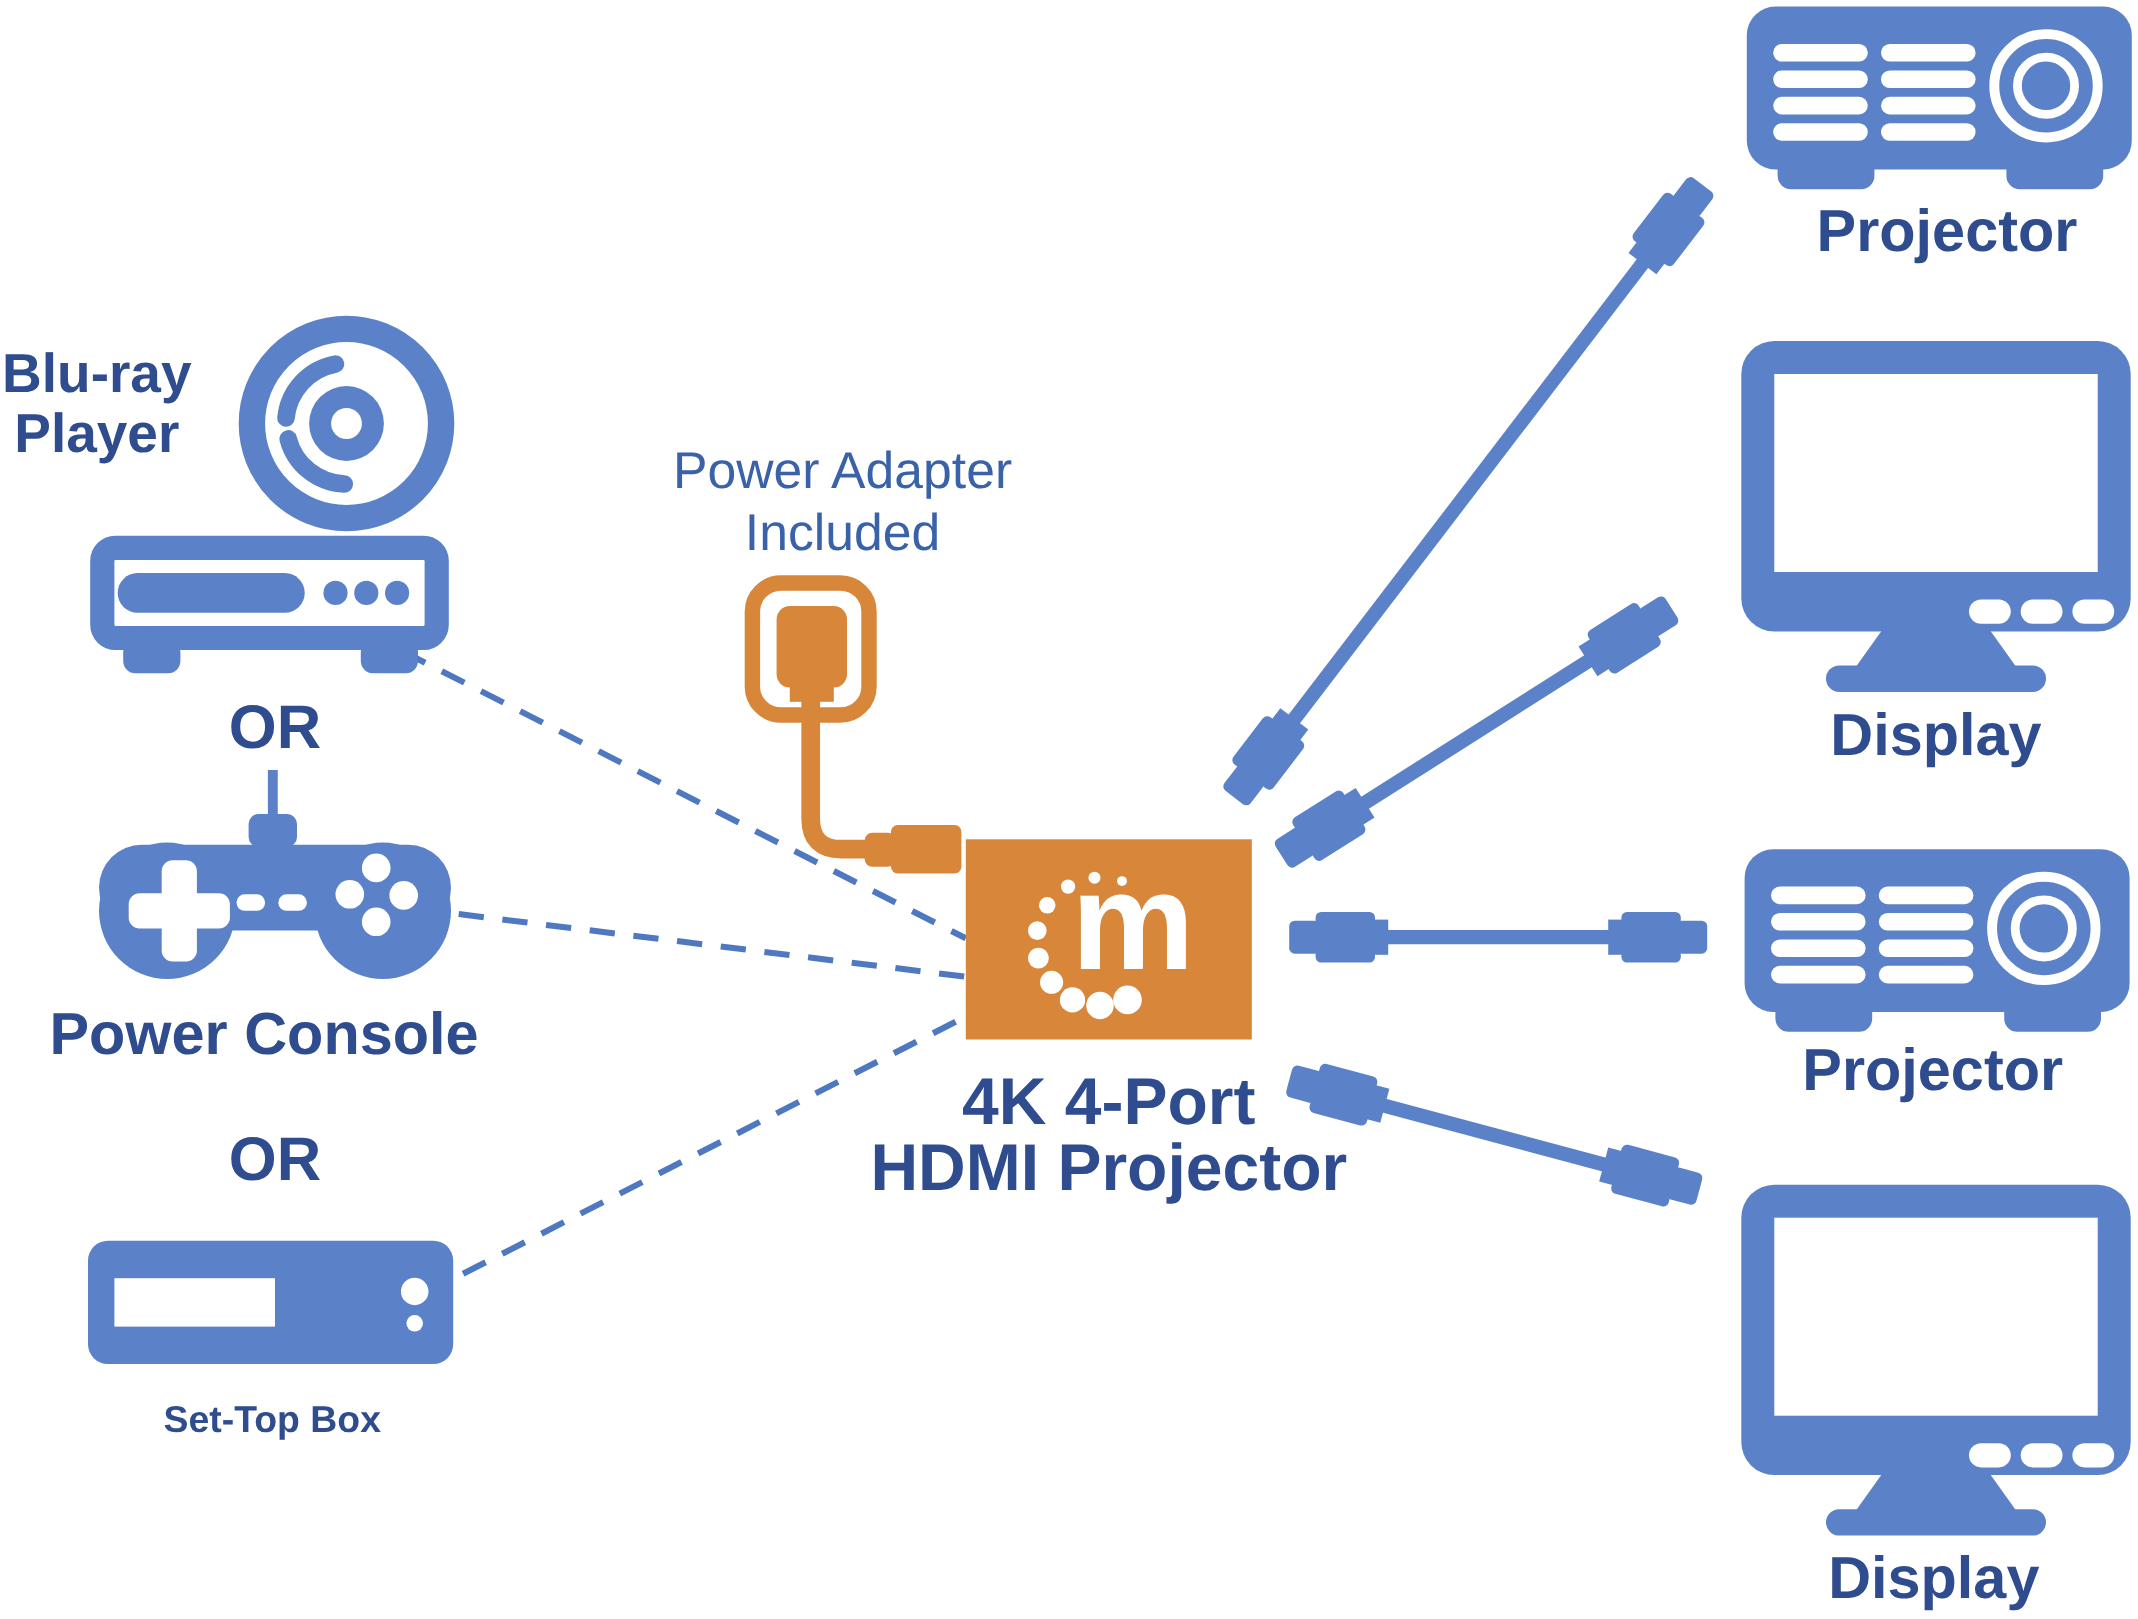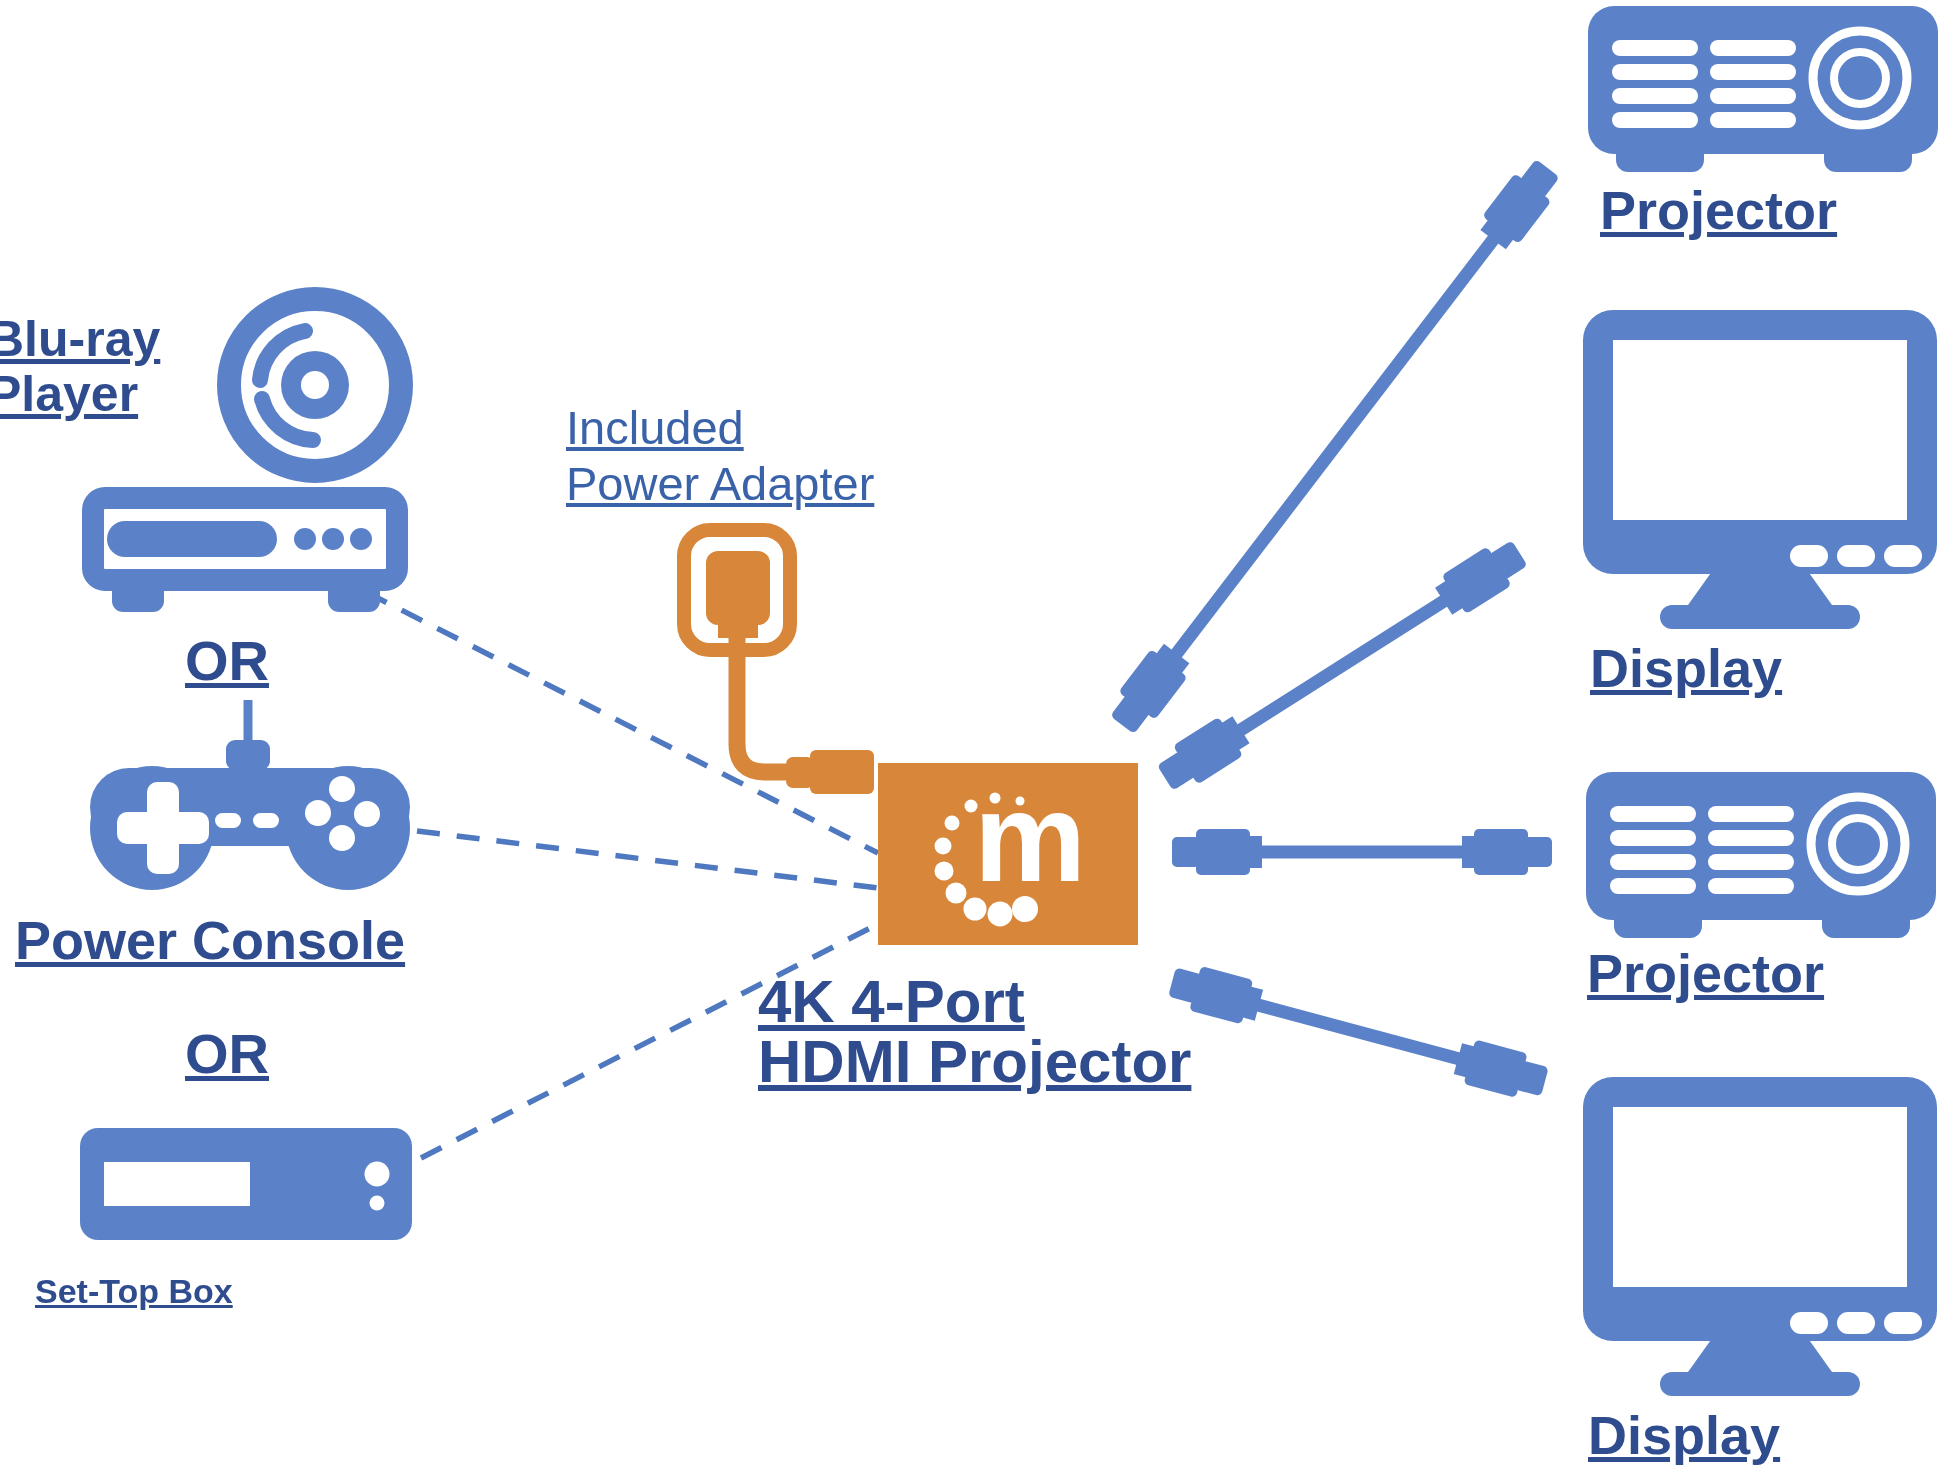--- a/index.html
+++ b/index.html
@@ -8,22 +8,22 @@
     width:1944px;height:1472px;
     overflow:hidden;
     background:#fff;
     font-family:"Liberation Sans", sans-serif;
   }
   #diagram-svg{position:absolute;left:0;top:0;}
   .lbl{
     position:absolute;
     color:#2e4c8e;
     font-weight:bold;
+    text-align:center;
     white-space:nowrap;
-    text-decoration:underline;
   }
   .lbl-bluray{left:-12px;top:312px;width:200px;font-size:50px;line-height:55px;}
   .lbl-or1{left:185px;top:635px;width:130px;font-size:56px;line-height:52px;}
   .lbl-game{left:15px;top:915px;width:450px;font-size:54px;line-height:50px;}
   .lbl-or2{left:185px;top:1028px;width:130px;font-size:56px;line-height:52px;}
   .lbl-settop{left:35px;top:1265px;width:425px;font-size:34px;line-height:52px;}
   .lbl-adapter{
     left:566px;top:400px;width:400px;
     font-size:47px;line-height:56px;
     font-weight:normal;color:#3a62a8;
@@ -222,22 +222,22 @@
 
   <div class="lbl lbl-or1">OR</div>
 
   <div class="lbl lbl-game">Power Console</div>
 
   <div class="lbl lbl-or2">OR</div>
 
   <div class="lbl lbl-settop">Set-Top Box</div>
 
   <div class="lbl lbl-adapter">
+    <div>Power Adapter</div>
     <div>Included</div>
-    <div>Power Adapter</div>
   </div>
 
   <div class="logo-m">m</div>
 
   <div class="lbl lbl-splitter">
     <div>4K 4-Port</div>
     <div>HDMI Projector</div>
   </div>
 
   <div class="lbl lbl-projector1">Projector</div>

